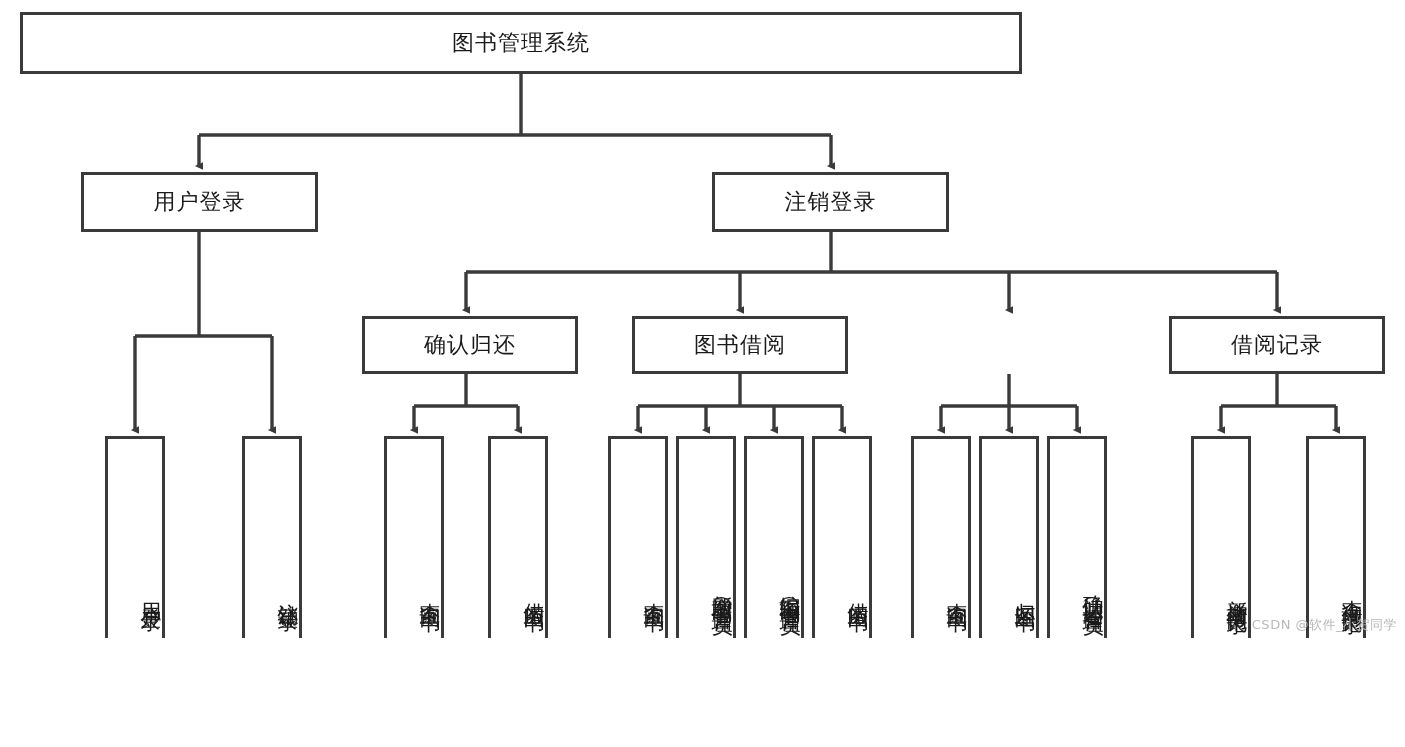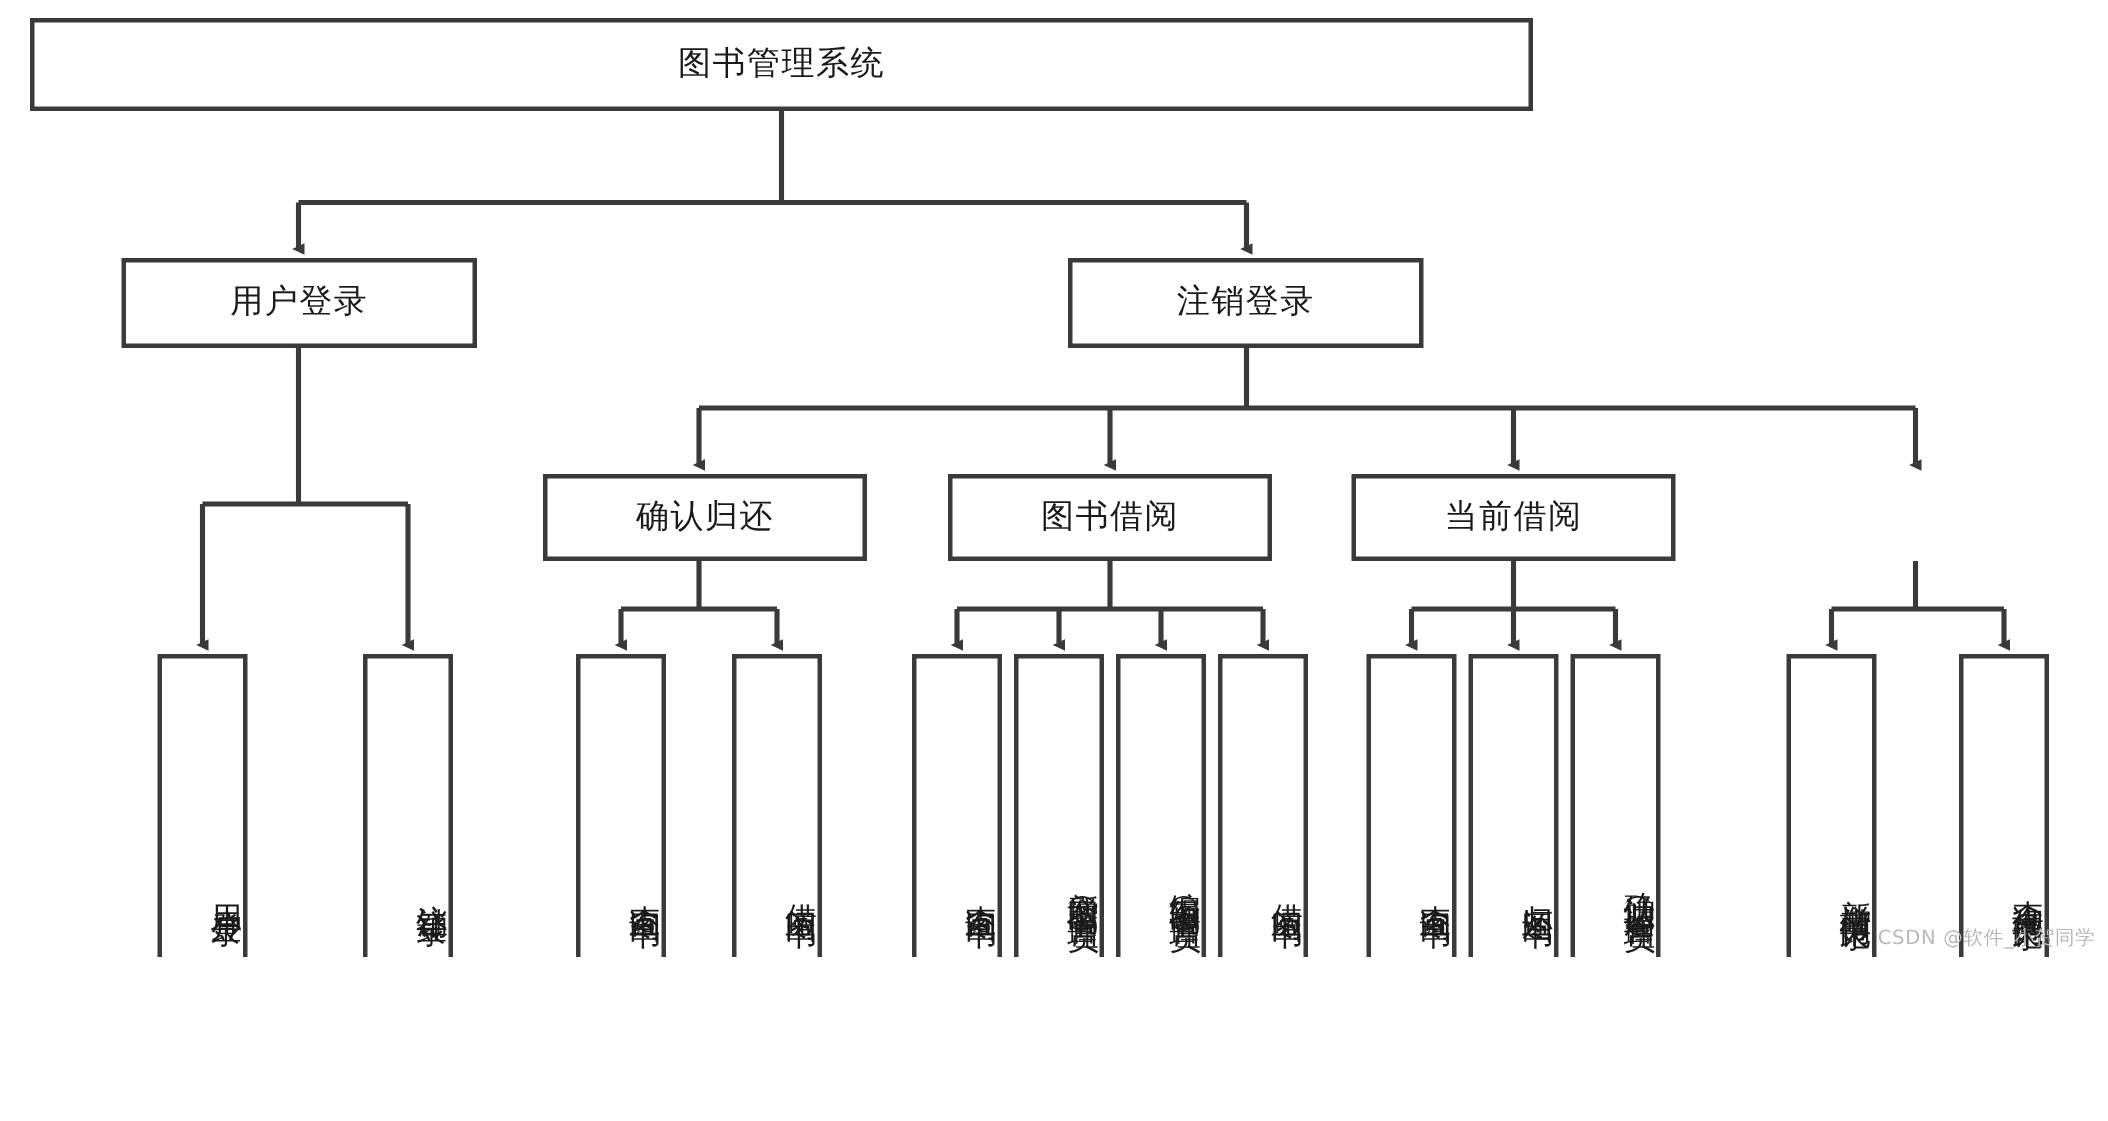--- a/index.html
+++ b/index.html
@@ -134,22 +134,22 @@
   <div class="node horizontal" style="left:712px; top:172px; width:237px; height:60px;">
     <span>注销登录</span>
   </div>
 
   <div class="node horizontal" style="left:362px; top:316px; width:216px; height:58px;">
     <span>确认归还</span>
   </div>
   <div class="node horizontal" style="left:632px; top:316px; width:216px; height:58px;align-items:center;">
     <span>图书借阅</span>
   </div>
-  <div class="node horizontal" style="left:901px; top:316px; width:216px; height:58px;">
-    <span>当前借阅</span>
+  <div class="node horizontal" style="left:1169px; top:316px; width:216px; height:58px;">
+    <span>借阅记录</span>
   </div>
 
   <div class="node vertical" style="left:105px; top:436px; width:60px; height:297px;">
     <span class="vtext">用户登录</span>
   </div>
   <div class="node vertical" style="left:242px; top:436px; width:60px; height:297px;">
     <span class="vtext">注销登录</span>
   </div>
 
   <div class="node vertical" style="left:384px; top:436px; width:60px; height:297px;">

